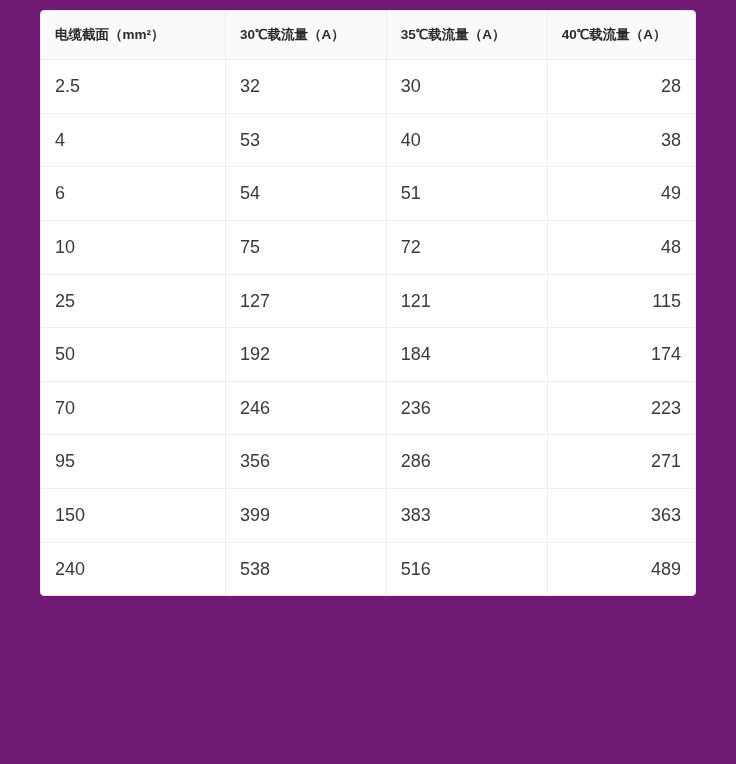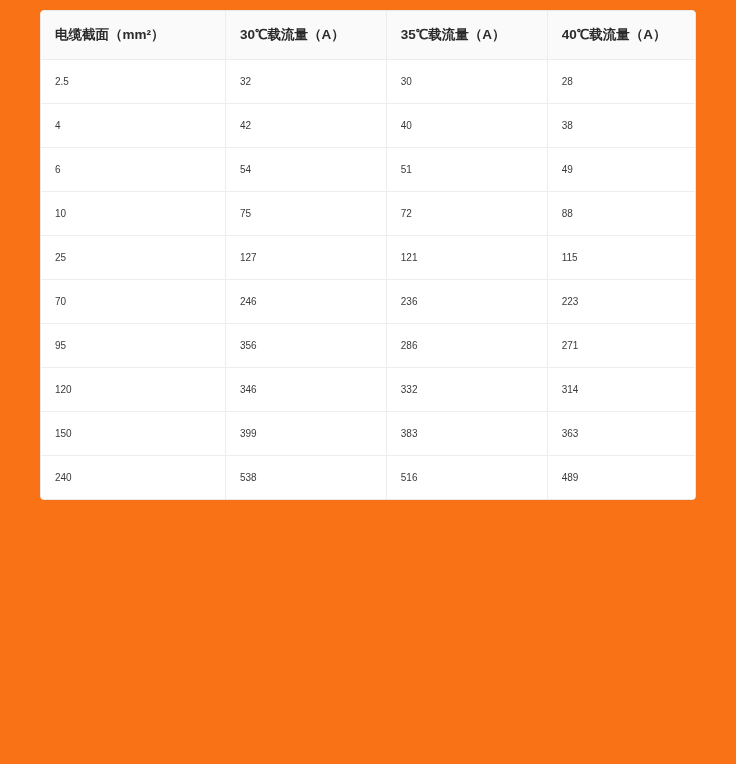--- a/index.html
+++ b/index.html
@@ -13,21 +13,21 @@
     font-family: "Liberation Sans", sans-serif;
     color: #333333;
     -webkit-font-smoothing: antialiased;
   }
   .page {
     width: 736px;
     height: 764px;
     position: relative;
     box-sizing: border-box;
     padding: 10px 40px 36px 40px;
-    background: #f97316;
+    background: #701a75;
   }
   .table-wrap {
     width: 656px;
     border: 1px solid #e8e8e8;
     border-radius: 4px;
     overflow: hidden;
     background: #ffffff;
     box-sizing: border-box;
   }
   table.datatable {
@@ -55,27 +55,28 @@
     vertical-align: middle;
   }
   table.datatable thead th:last-child {
     border-right: none;
   }
   table.datatable tbody td {
     padding: 16px 14px 15px 14px;
     border-bottom: 1px solid #ededed;
     border-right: 1px solid #ededed;
     color: #3a3a3a;
-    font-size: 10px;
+    font-size: 18px;
     line-height: 1.2;
     vertical-align: middle;
     background: #ffffff;
   }
   table.datatable tbody td:last-child {
     border-right: none;
+    text-align: right;
   }
   table.datatable tbody tr:last-child td {
     border-bottom: none;
   }
 </style>
 </head>
 <body>
 
 <div class="page">
   <div class="table-wrap">
@@ -96,59 +97,59 @@
       </thead>
       <tbody>
         <tr>
           <td>2.5</td>
           <td>32</td>
           <td>30</td>
           <td>28</td>
         </tr>
         <tr>
           <td>4</td>
-          <td>42</td>
+          <td>53</td>
           <td>40</td>
           <td>38</td>
         </tr>
         <tr>
           <td>6</td>
           <td>54</td>
           <td>51</td>
           <td>49</td>
         </tr>
         <tr>
           <td>10</td>
           <td>75</td>
           <td>72</td>
-          <td>88</td>
+          <td>48</td>
         </tr>
         <tr>
           <td>25</td>
           <td>127</td>
           <td>121</td>
           <td>115</td>
+        </tr>
+        <tr>
+          <td>50</td>
+          <td>192</td>
+          <td>184</td>
+          <td>174</td>
         </tr>
         <tr>
           <td>70</td>
           <td>246</td>
           <td>236</td>
           <td>223</td>
         </tr>
         <tr>
           <td>95</td>
           <td>356</td>
           <td>286</td>
           <td>271</td>
-        </tr>
-        <tr>
-          <td>120</td>
-          <td>346</td>
-          <td>332</td>
-          <td>314</td>
         </tr>
         <tr>
           <td>150</td>
           <td>399</td>
           <td>383</td>
           <td>363</td>
         </tr>
         <tr>
           <td>240</td>
           <td>538</td>

